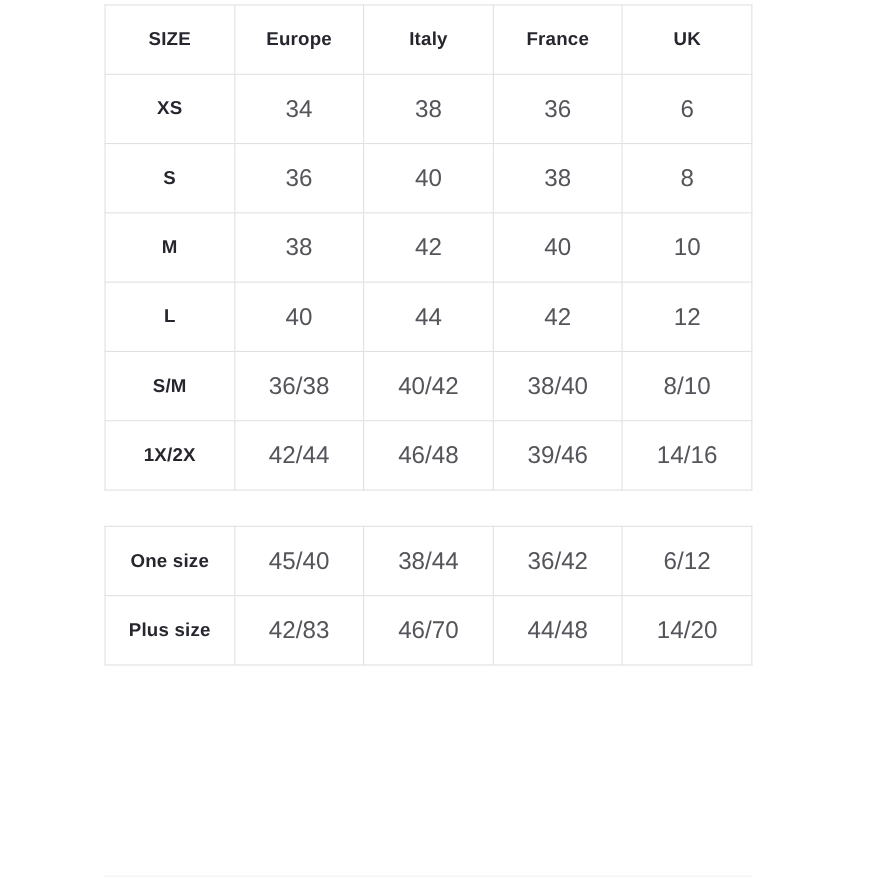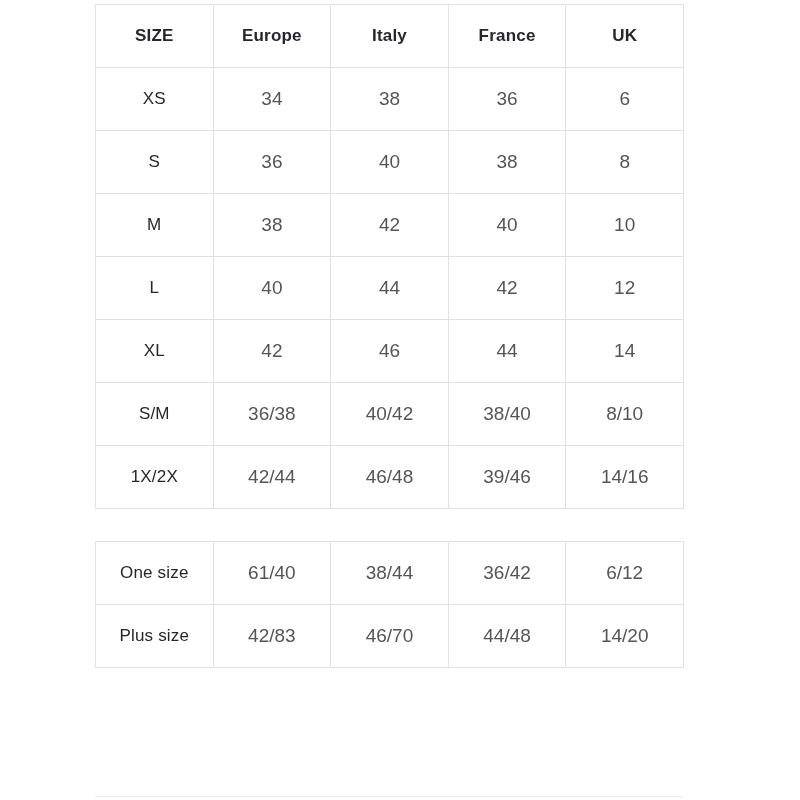--- a/index.html
+++ b/index.html
@@ -34,27 +34,27 @@
     padding: 0;
     overflow: hidden;
   }
   table.size-table th {
     font-size: 17px;
     font-weight: bold;
     color: var(--header-text, #26262e);
     letter-spacing: 0.2px;
   }
   table.size-table td {
-    font-size: 19px;
+    font-size: 22px;
     font-weight: normal;
     color: var(--cell-text, #54555a);
   }
   table.size-table td.row-label {
     font-size: 17px;
-    font-weight: normal;
+    font-weight: bold;
     color: var(--header-text, #26262e);
     letter-spacing: 0.2px;
   }
   table.second-table {
     margin-top: 32px;
   }
   .bottom-hairline {
     position: absolute;
     left: 95px;
     top: 796px;
@@ -102,48 +102,41 @@
             <td>10</td>
           </tr>
           <tr>
             <td class="row-label">L</td>
             <td>40</td>
             <td>44</td>
             <td>42</td>
             <td>12</td>
           </tr>
           <tr>
-            <td class="row-label">XL</td>
-            <td>42</td>
-            <td>46</td>
-            <td>44</td>
-            <td>14</td>
-          </tr>
-          <tr>
             <td class="row-label">S/M</td>
             <td>36/38</td>
             <td>40/42</td>
             <td>38/40</td>
             <td>8/10</td>
           </tr>
           <tr>
             <td class="row-label">1X/2X</td>
             <td>42/44</td>
             <td>46/48</td>
             <td>39/46</td>
             <td>14/16</td>
           </tr>
         </tbody>
       </table>
 
     <table class="size-table second-table">
         <tbody>
           <tr>
             <td class="row-label">One size</td>
-            <td>61/40</td>
+            <td>45/40</td>
             <td>38/44</td>
             <td>36/42</td>
             <td>6/12</td>
           </tr>
           <tr>
             <td class="row-label">Plus size</td>
             <td>42/83</td>
             <td>46/70</td>
             <td>44/48</td>
             <td>14/20</td>

